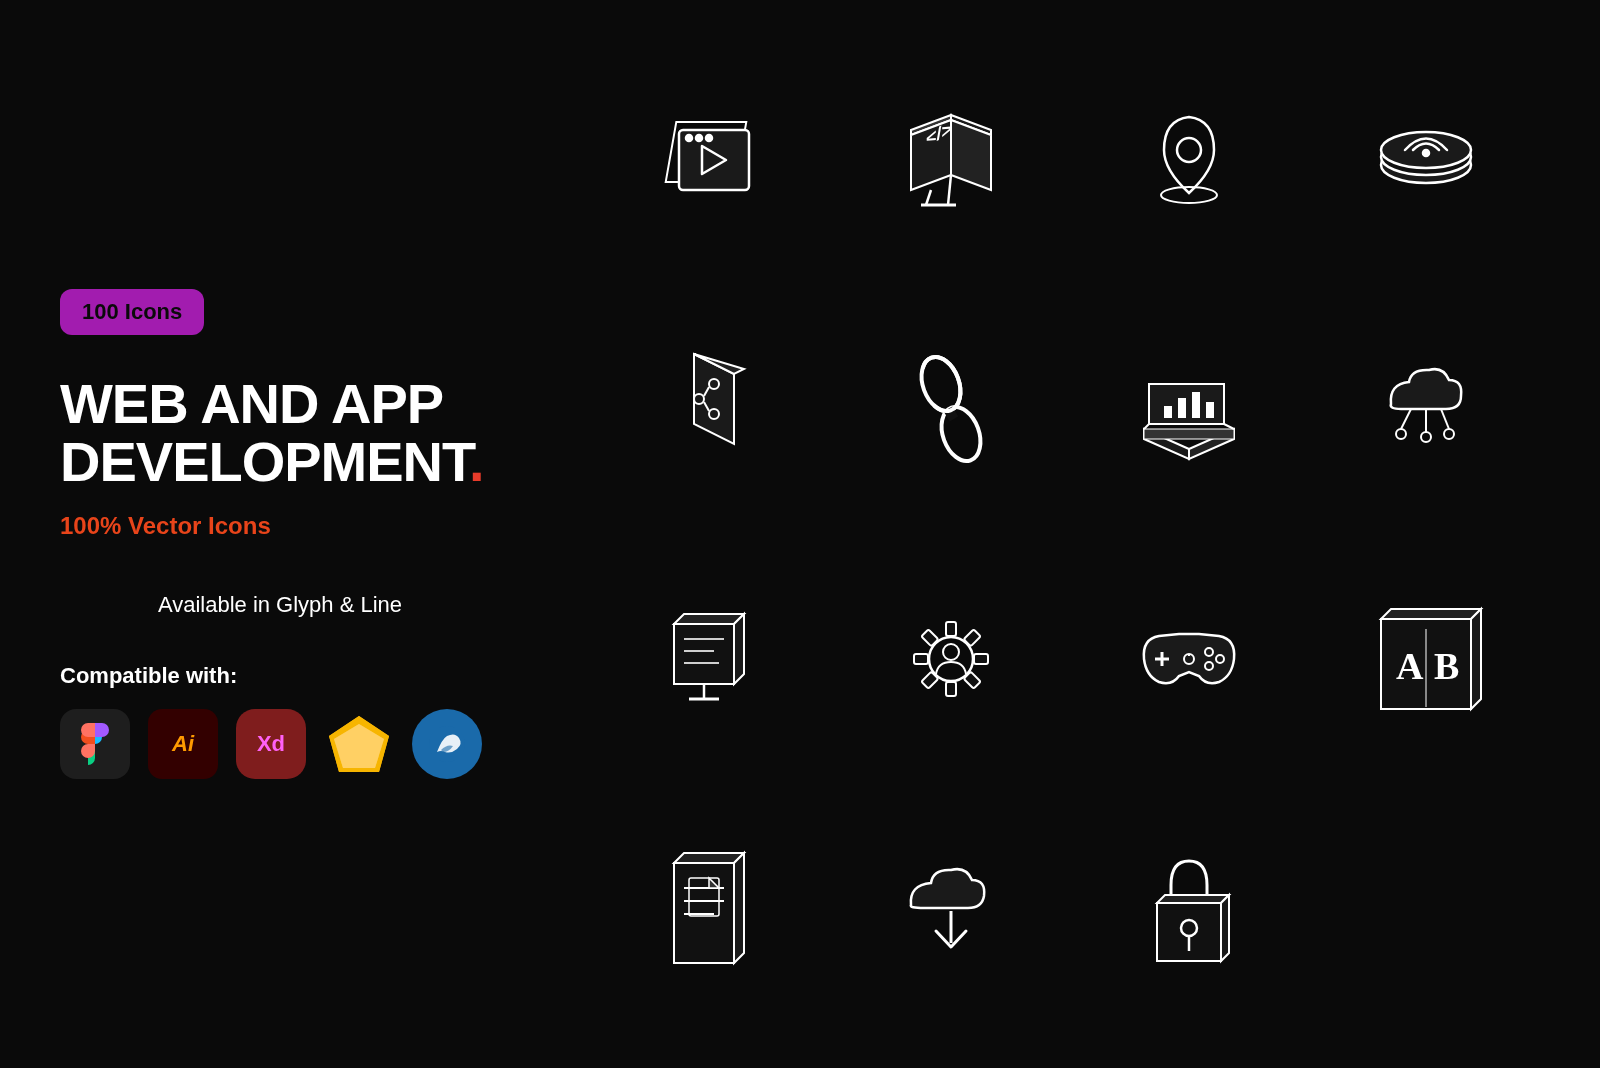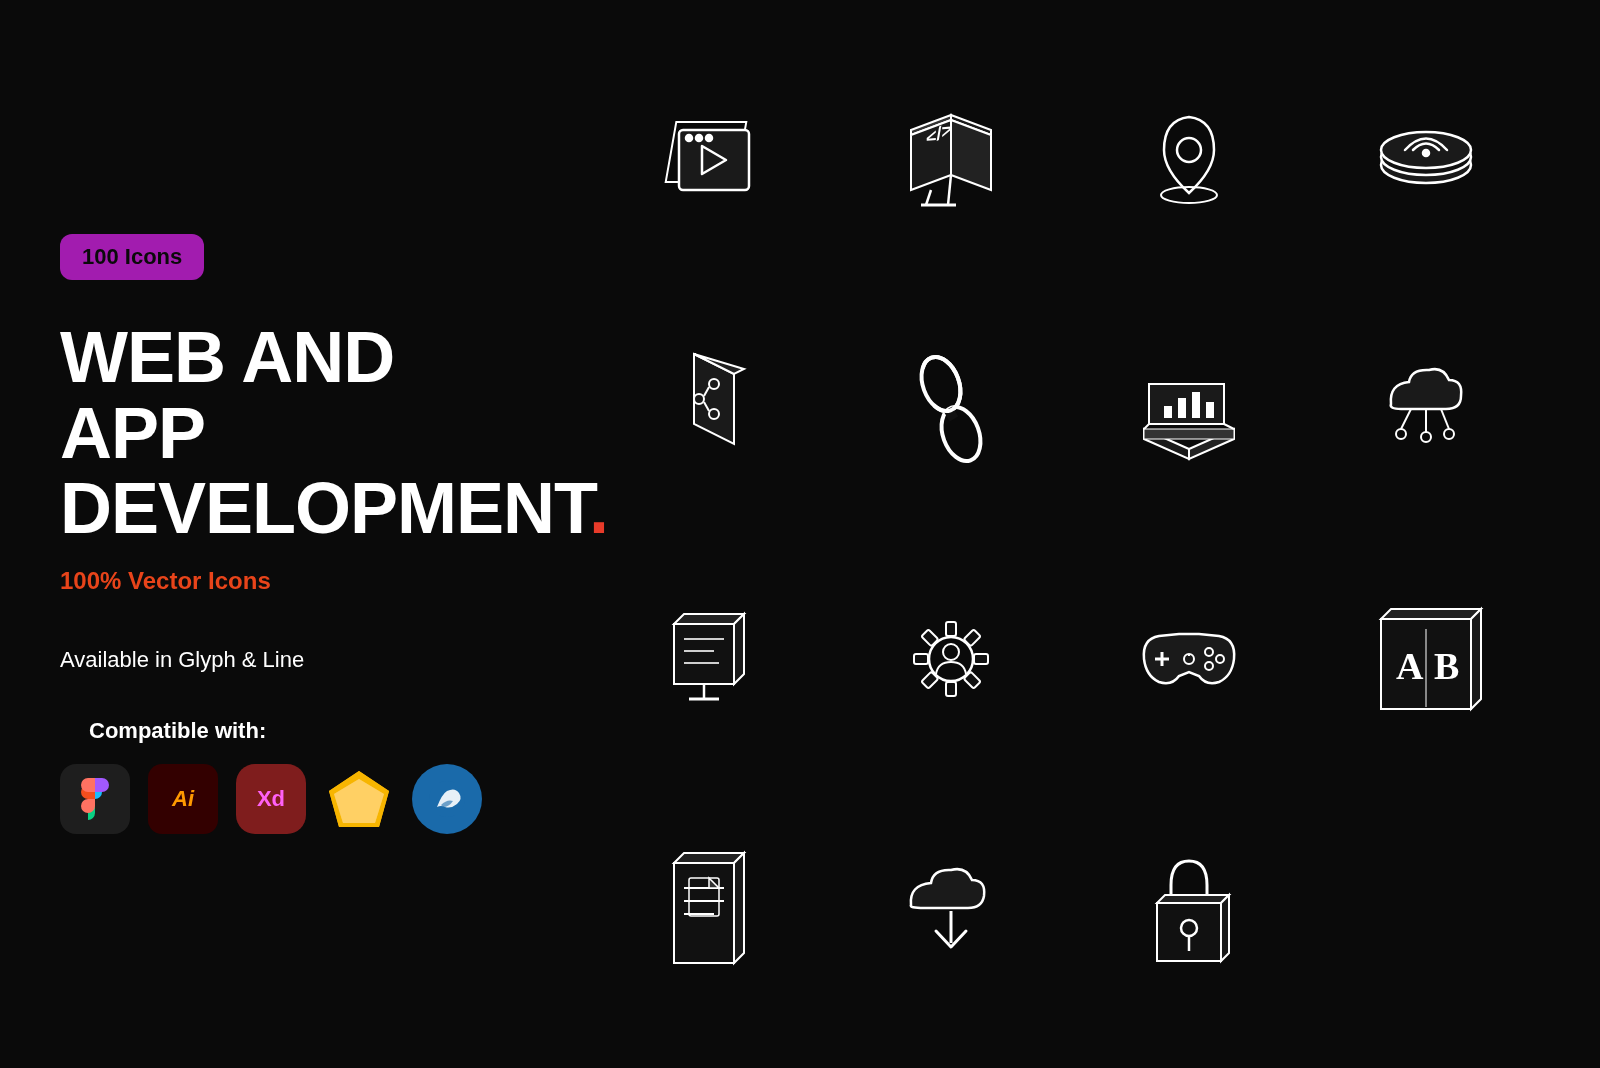--- a/index.html
+++ b/index.html
@@ -25,21 +25,21 @@
       color: #0a0a0a;
       font-size: 22px;
       font-weight: 900;
       padding: 10px 22px;
       border-radius: 12px;
       display: inline-block;
       margin-bottom: 40px;
       width: fit-content;
     }
     .main-title {
-      font-size: 72px;
+      font-size: 56px;
       font-weight: 900;
       color: white;
       line-height: 1.05;
       margin-bottom: 20px;
       letter-spacing: -1px;
     }
     .dot {
       color: #e83b2a;
     }
     .vector-label {
@@ -47,29 +47,29 @@
       font-size: 24px;
       font-weight: 600;
       margin-bottom: 46px;
     }
     .features {
       color: white;
       font-size: 22px;
       font-weight: 400;
       line-height: 1.7;
       margin-bottom: 40px;
+      text-align: center;
     }
     .features p { font-family: Arial, sans-serif; }
     .compatible-label {
       color: white;
       font-size: 22px;
       font-weight: 600;
       margin-bottom: 20px;
       font-family: Arial, sans-serif;
-      margin-left: 29px;
     }
     .app-icons {
       display: flex;
       gap: 18px;
       align-items: center;
     }
     .app-icon {
       width: 70px;
       height: 70px;
       border-radius: 16px;

